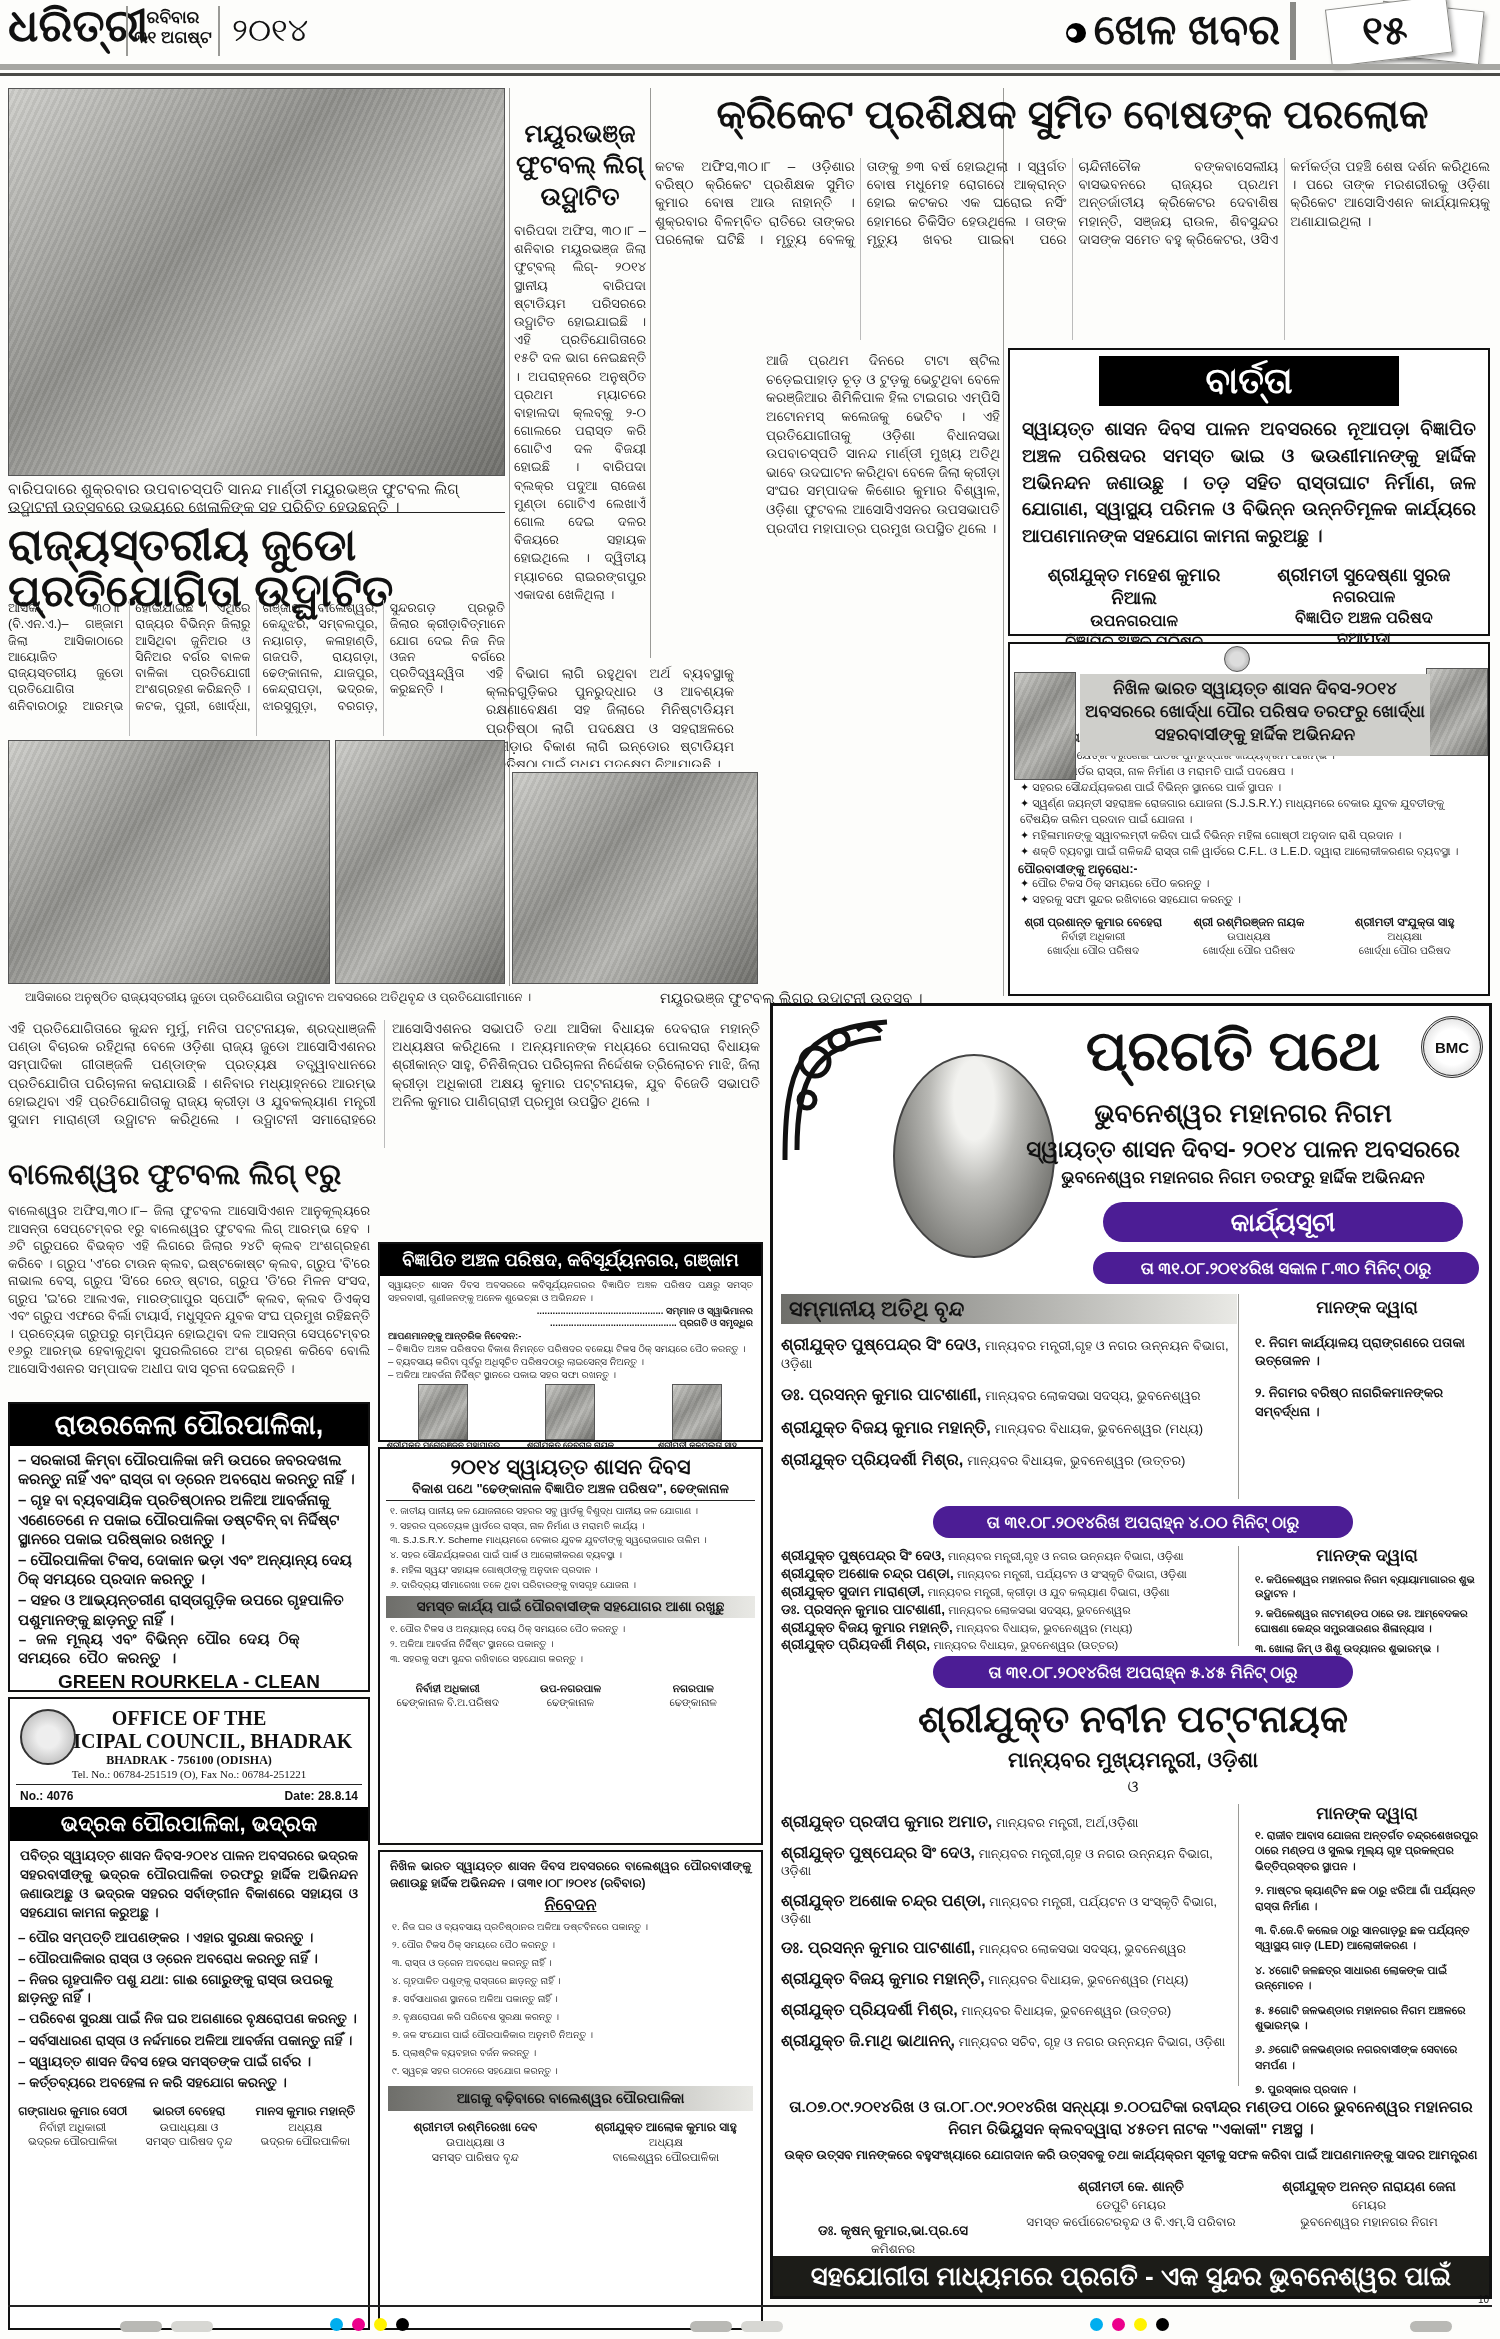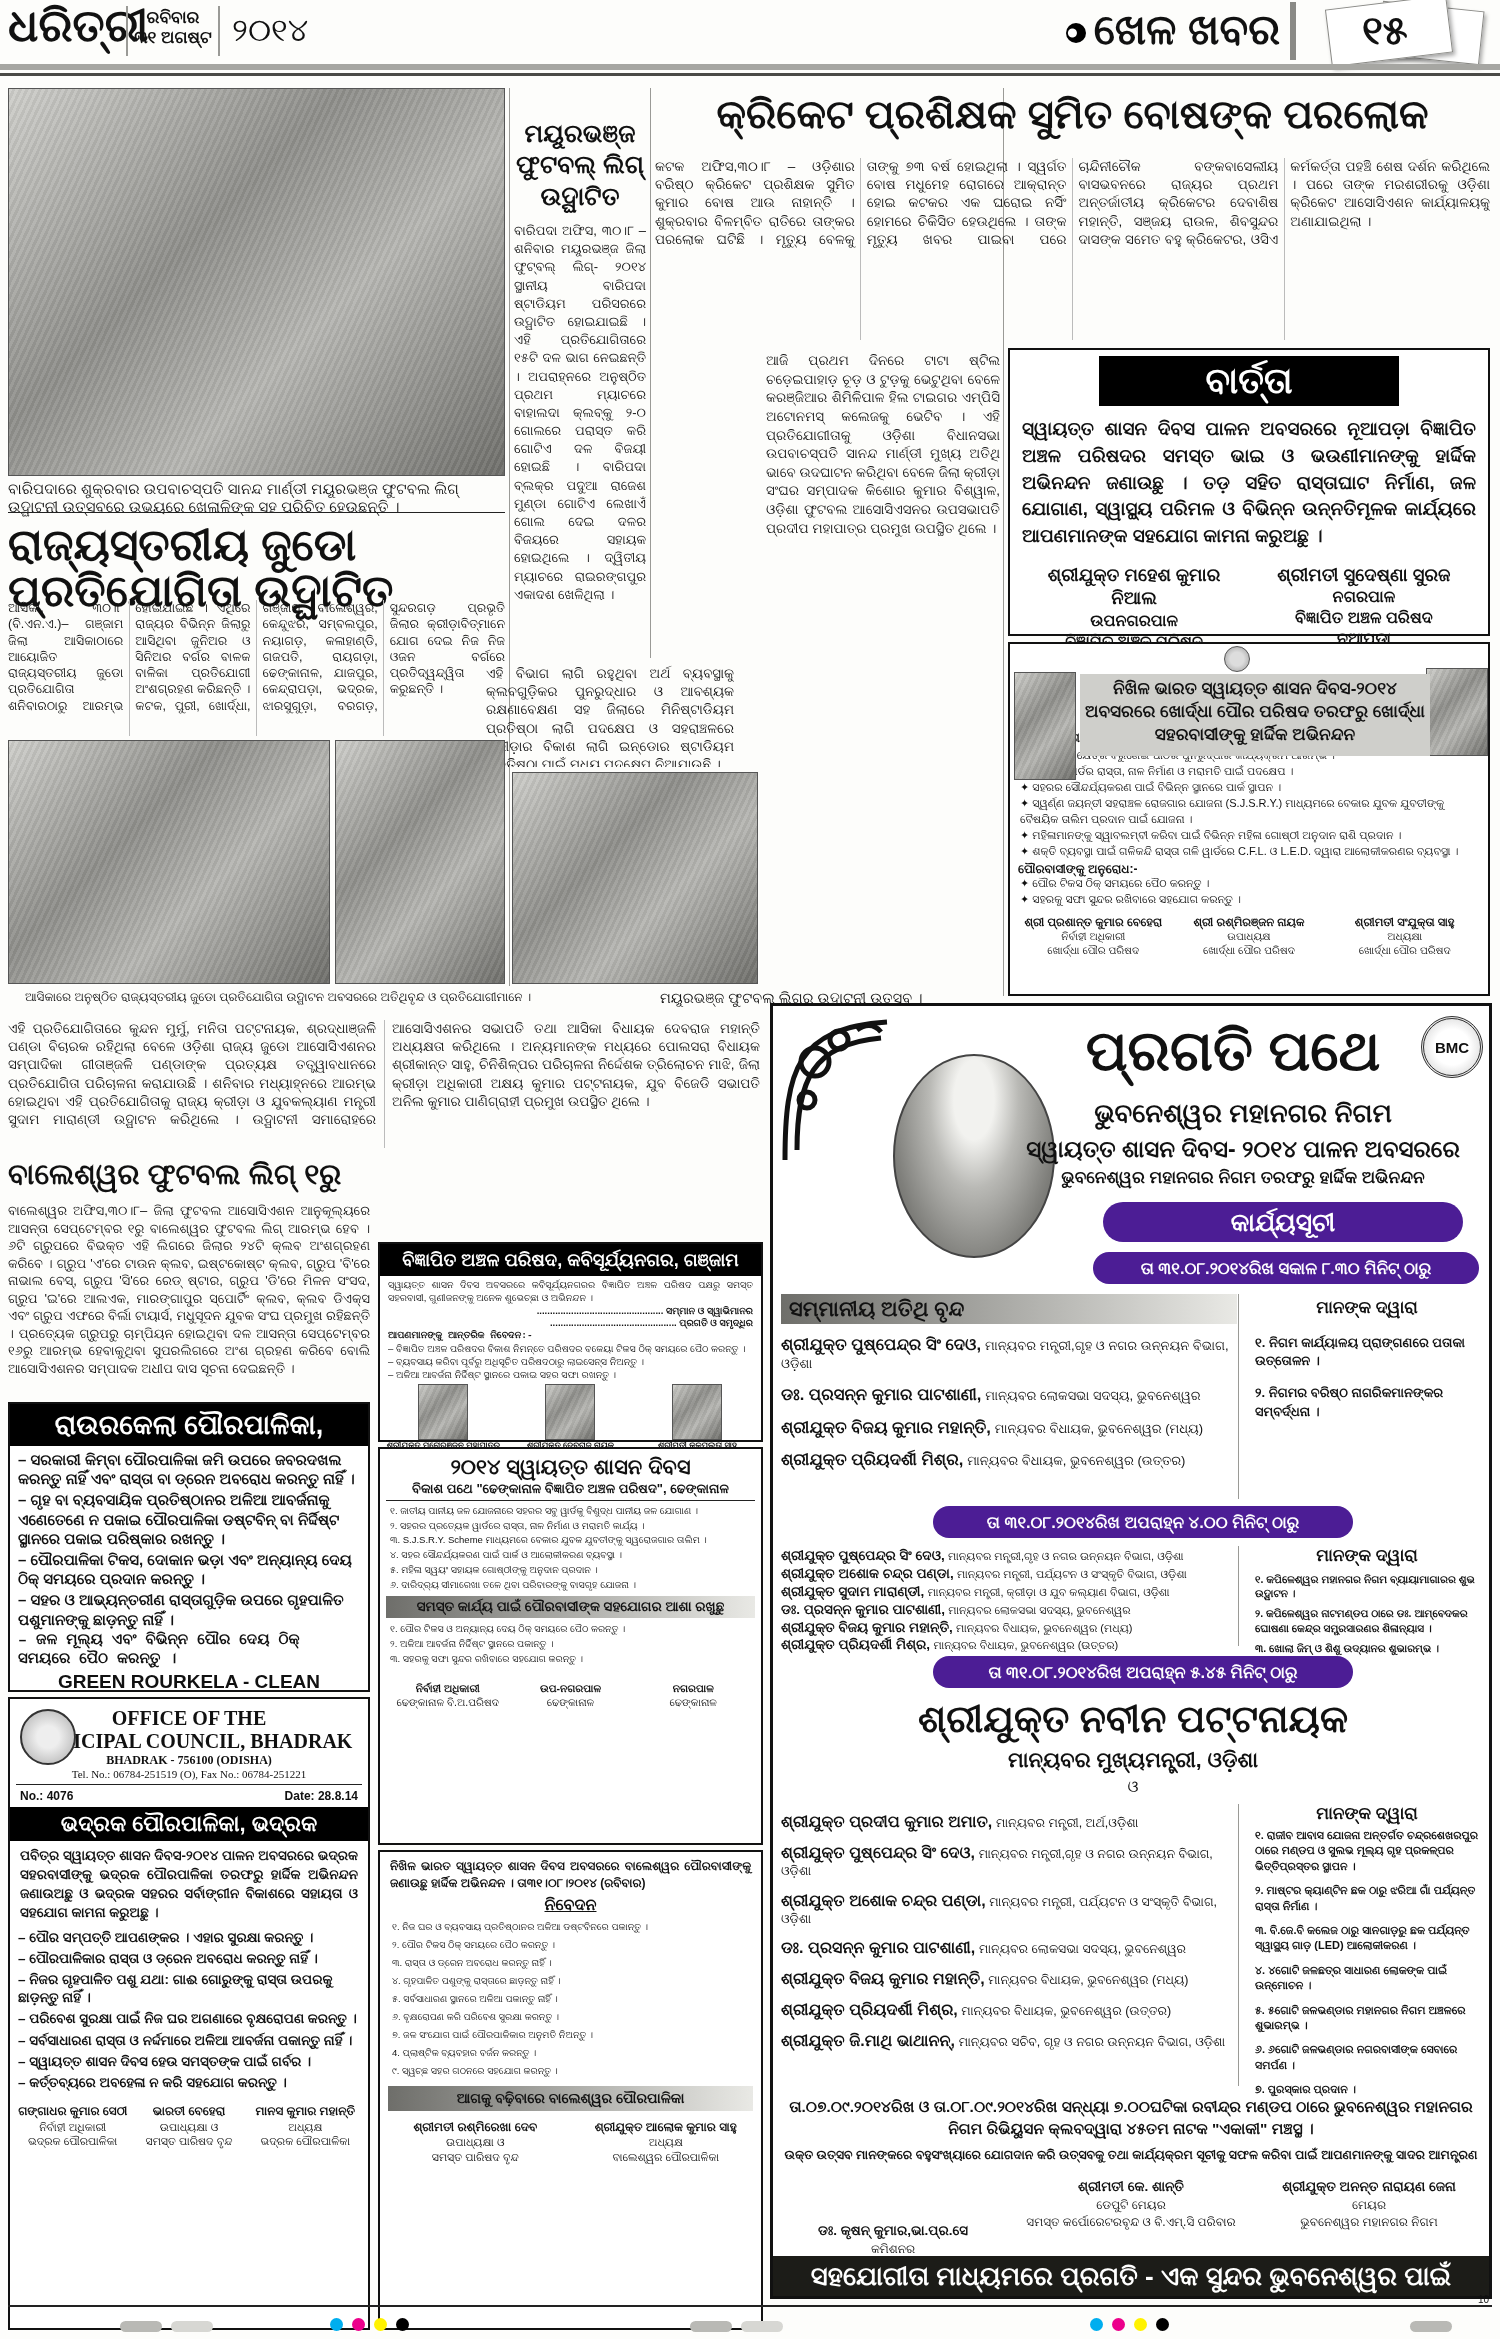--- a/index.html
+++ b/index.html
@@ -201,21 +201,21 @@
         <div class="grole">ଭଦ୍ରକ ପୌରପାଳିକା</div>
       </div>
       </div>
   </div>
 
   <div class="abs adbox" style="left:378px;top:1242px;width:385px;height:200px;">
     <div class="blackbar" style="height:32px;font-size:18px;line-height:32px;">ବିଜ୍ଞାପିତ ଅଞ୍ଚଳ ପରିଷଦ, କବିସୂର୍ଯ୍ୟନଗର, ଗଞ୍ଜାମ</div>
     <div class="tiny j" style="margin:3px 8px 0;">ସ୍ୱାୟତ୍ତ ଶାସନ ଦିବସ ଅବସରରେ କବିସୂର୍ଯ୍ୟନଗରର ବିଜ୍ଞାପିତ ଅଞ୍ଚଳ ପରିଷଦ ପକ୍ଷରୁ ସମସ୍ତ ସହରବାସୀ, ଗୁଣୀଜନଙ୍କୁ ଅନେକ ଶୁଭେଚ୍ଛା ଓ ଅଭିନନ୍ଦନ ।</div>
     <div class="tiny" style="margin:0 8px;text-align:right;font-weight:bold;">................................................ ସମ୍ମାନ ଓ ସ୍ୱାଭିମାନର</div>
     <div class="tiny" style="margin:0 8px;text-align:right;font-weight:bold;">................................................ ପ୍ରଗତି ଓ ସମୃଦ୍ଧିର</div>
-    <div class="tiny b" style="margin:0 8px;font-family:Liberation Mono, monospace;">ଆପଣମାନଙ୍କୁ ଆନ୍ତରିକ ନିବେଦନ:-</div>
+    <div class="tiny b" style="margin:0 8px;">ଆପଣମାନଙ୍କୁ ଆନ୍ତରିକ ନିବେଦନ:-</div>
     <ul class="dash tiny" style="margin:0 8px;padding:0;">
         <li>– <span>ବିଜ୍ଞାପିତ ଅଞ୍ଚଳ ପରିଷଦର ବିକାଶ ନିମନ୍ତେ ପରିଷଦର ବକେୟା ଟିକସ ଠିକ୍ ସମୟରେ ପୈଠ କରନ୍ତୁ ।</span></li>
         <li>– <span>ବ୍ୟବସାୟ କରିବା ପୂର୍ବରୁ ଅଧିସୂଚିତ ପରିଷଦଠାରୁ ଲାଇସେନ୍ସ ନିଅନ୍ତୁ ।</span></li>
         <li>– <span>ଅଳିଆ ଆବର୍ଜନା ନିର୍ଦ୍ଦିଷ୍ଟ ସ୍ଥାନରେ ପକାଇ ସହର ସଫା ରଖନ୍ତୁ ।</span></li>
       </ul>
     <div style="display:flex;justify-content:space-around;margin-top:2px;">
         <div class="c" style="width:31%;">
         <div class="photo" style="width:50px;height:56px;margin:0 auto;"></div>
         <div class="b" style="font-size:8.5px;">ଶ୍ରୀଯୁକ୍ତ ମନୋରଞ୍ଜନ ମହାପାତ୍ର</div>
         <div style="font-size:8px;">ନିର୍ବାହୀ ଅଧିକାରୀ</div>
@@ -271,21 +271,21 @@
     <div class="j b" style="margin:6px 10px 0;font-size:12px;line-height:1.4;">ନିଖିଳ ଭାରତ ସ୍ୱାୟତ୍ତ ଶାସନ ଦିବସ ଅବସରରେ ବାଲେଶ୍ୱର ପୌରବାସୀଙ୍କୁ ଜଣାଉଛୁ ହାର୍ଦ୍ଦିକ ଅଭିନନ୍ଦନ । ତା୩୧।୦୮।୨୦୧୪ (ରବିବାର)</div>
     <div class="c b" style="font-size:16px;margin-top:4px;text-decoration:underline;">ନିବେଦନ</div>
     <ul class="dash tiny" style="margin:4px 12px;padding:0;line-height:1.9;">
         <li>୧. ନିଜ ଘର ଓ ବ୍ୟବସାୟ ପ୍ରତିଷ୍ଠାନର ଅଳିଆ ଡଷ୍ଟବିନରେ ପକାନ୍ତୁ ।</li>
         <li>୨. ପୌର ଟିକସ ଠିକ୍ ସମୟରେ ପୈଠ କରନ୍ତୁ ।</li>
         <li>୩. ରାସ୍ତା ଓ ଡ୍ରେନ ଅବରୋଧ କରନ୍ତୁ ନାହିଁ ।</li>
         <li>୪. ଗୃହପାଳିତ ପଶୁଙ୍କୁ ରାସ୍ତାରେ ଛାଡ଼ନ୍ତୁ ନାହିଁ ।</li>
         <li>୫. ସର୍ବସାଧାରଣ ସ୍ଥାନରେ ଅଳିଆ ପକାନ୍ତୁ ନାହିଁ ।</li>
         <li>୬. ବୃକ୍ଷରୋପଣ କରି ପରିବେଶ ସୁରକ୍ଷା କରନ୍ତୁ ।</li>
         <li>୭. ଜଳ ସଂଯୋଗ ପାଇଁ ପୌରପାଳିକାର ଅନୁମତି ନିଅନ୍ତୁ ।</li>
-        <li>4. ପ୍ଲାଷ୍ଟିକ ବ୍ୟବହାର ବର୍ଜନ କରନ୍ତୁ ।</li>
+        <li>5. ପ୍ଲାଷ୍ଟିକ ବ୍ୟବହାର ବର୍ଜନ କରନ୍ତୁ ।</li>
         <li>୯. ସ୍ୱଚ୍ଛ ସହର ଗଠନରେ ସହଯୋଗ କରନ୍ତୁ ।</li>
       </ul>
     <div class="graybar c" style="margin:6px 8px 0;font-size:14px;padding:4px 0;">ଆଗକୁ ବଢ଼ିବାରେ ବାଲେଶ୍ୱର ପୌରପାଳିକା</div>
     <div style="display:flex;justify-content:space-around;margin-top:8px;">
         <div class="sig" style="width:45%;font-size:11px;line-height:1.35;">
         <div style="font-size:12px;">ଶ୍ରୀମତୀ ରଶ୍ମିରେଖା ଦେବ</div>
         <div class="grole">ଉପାଧ୍ୟକ୍ଷା ଓ</div>
         <div class="grole">ସମସ୍ତ ପାରିଷଦ ବୃନ୍ଦ</div>
       </div>
         <div class="sig" style="width:45%;font-size:11px;line-height:1.35;">

